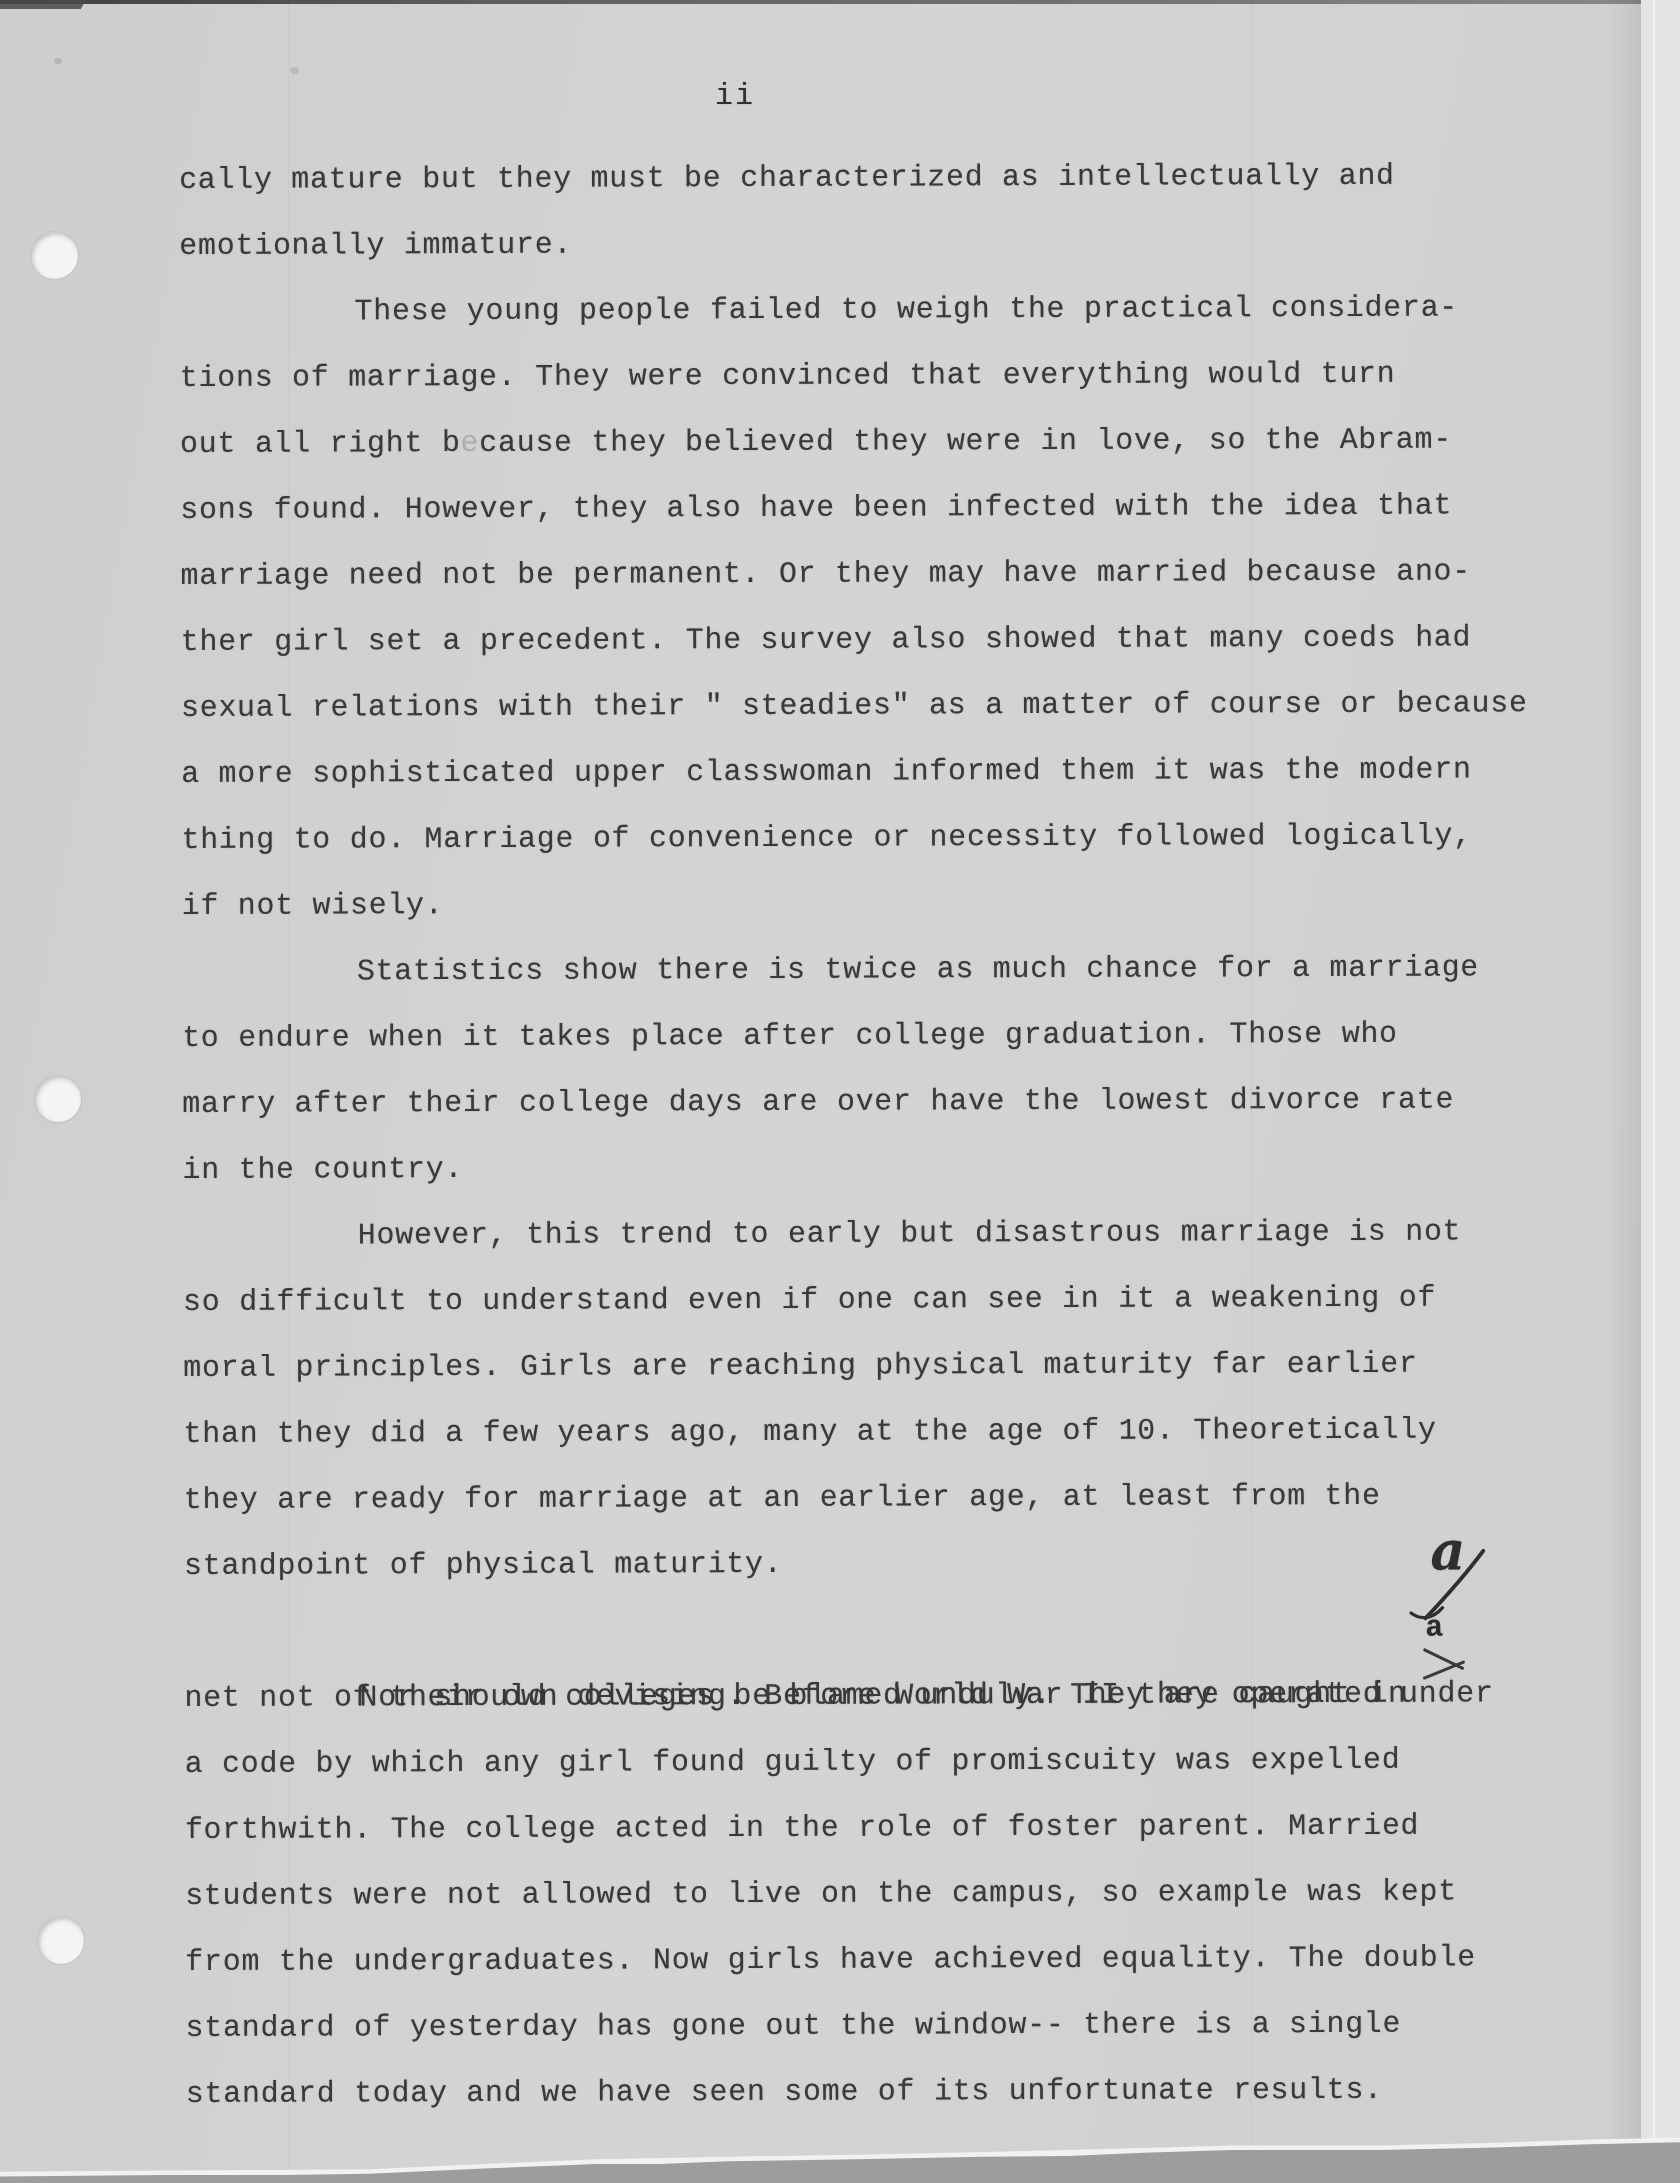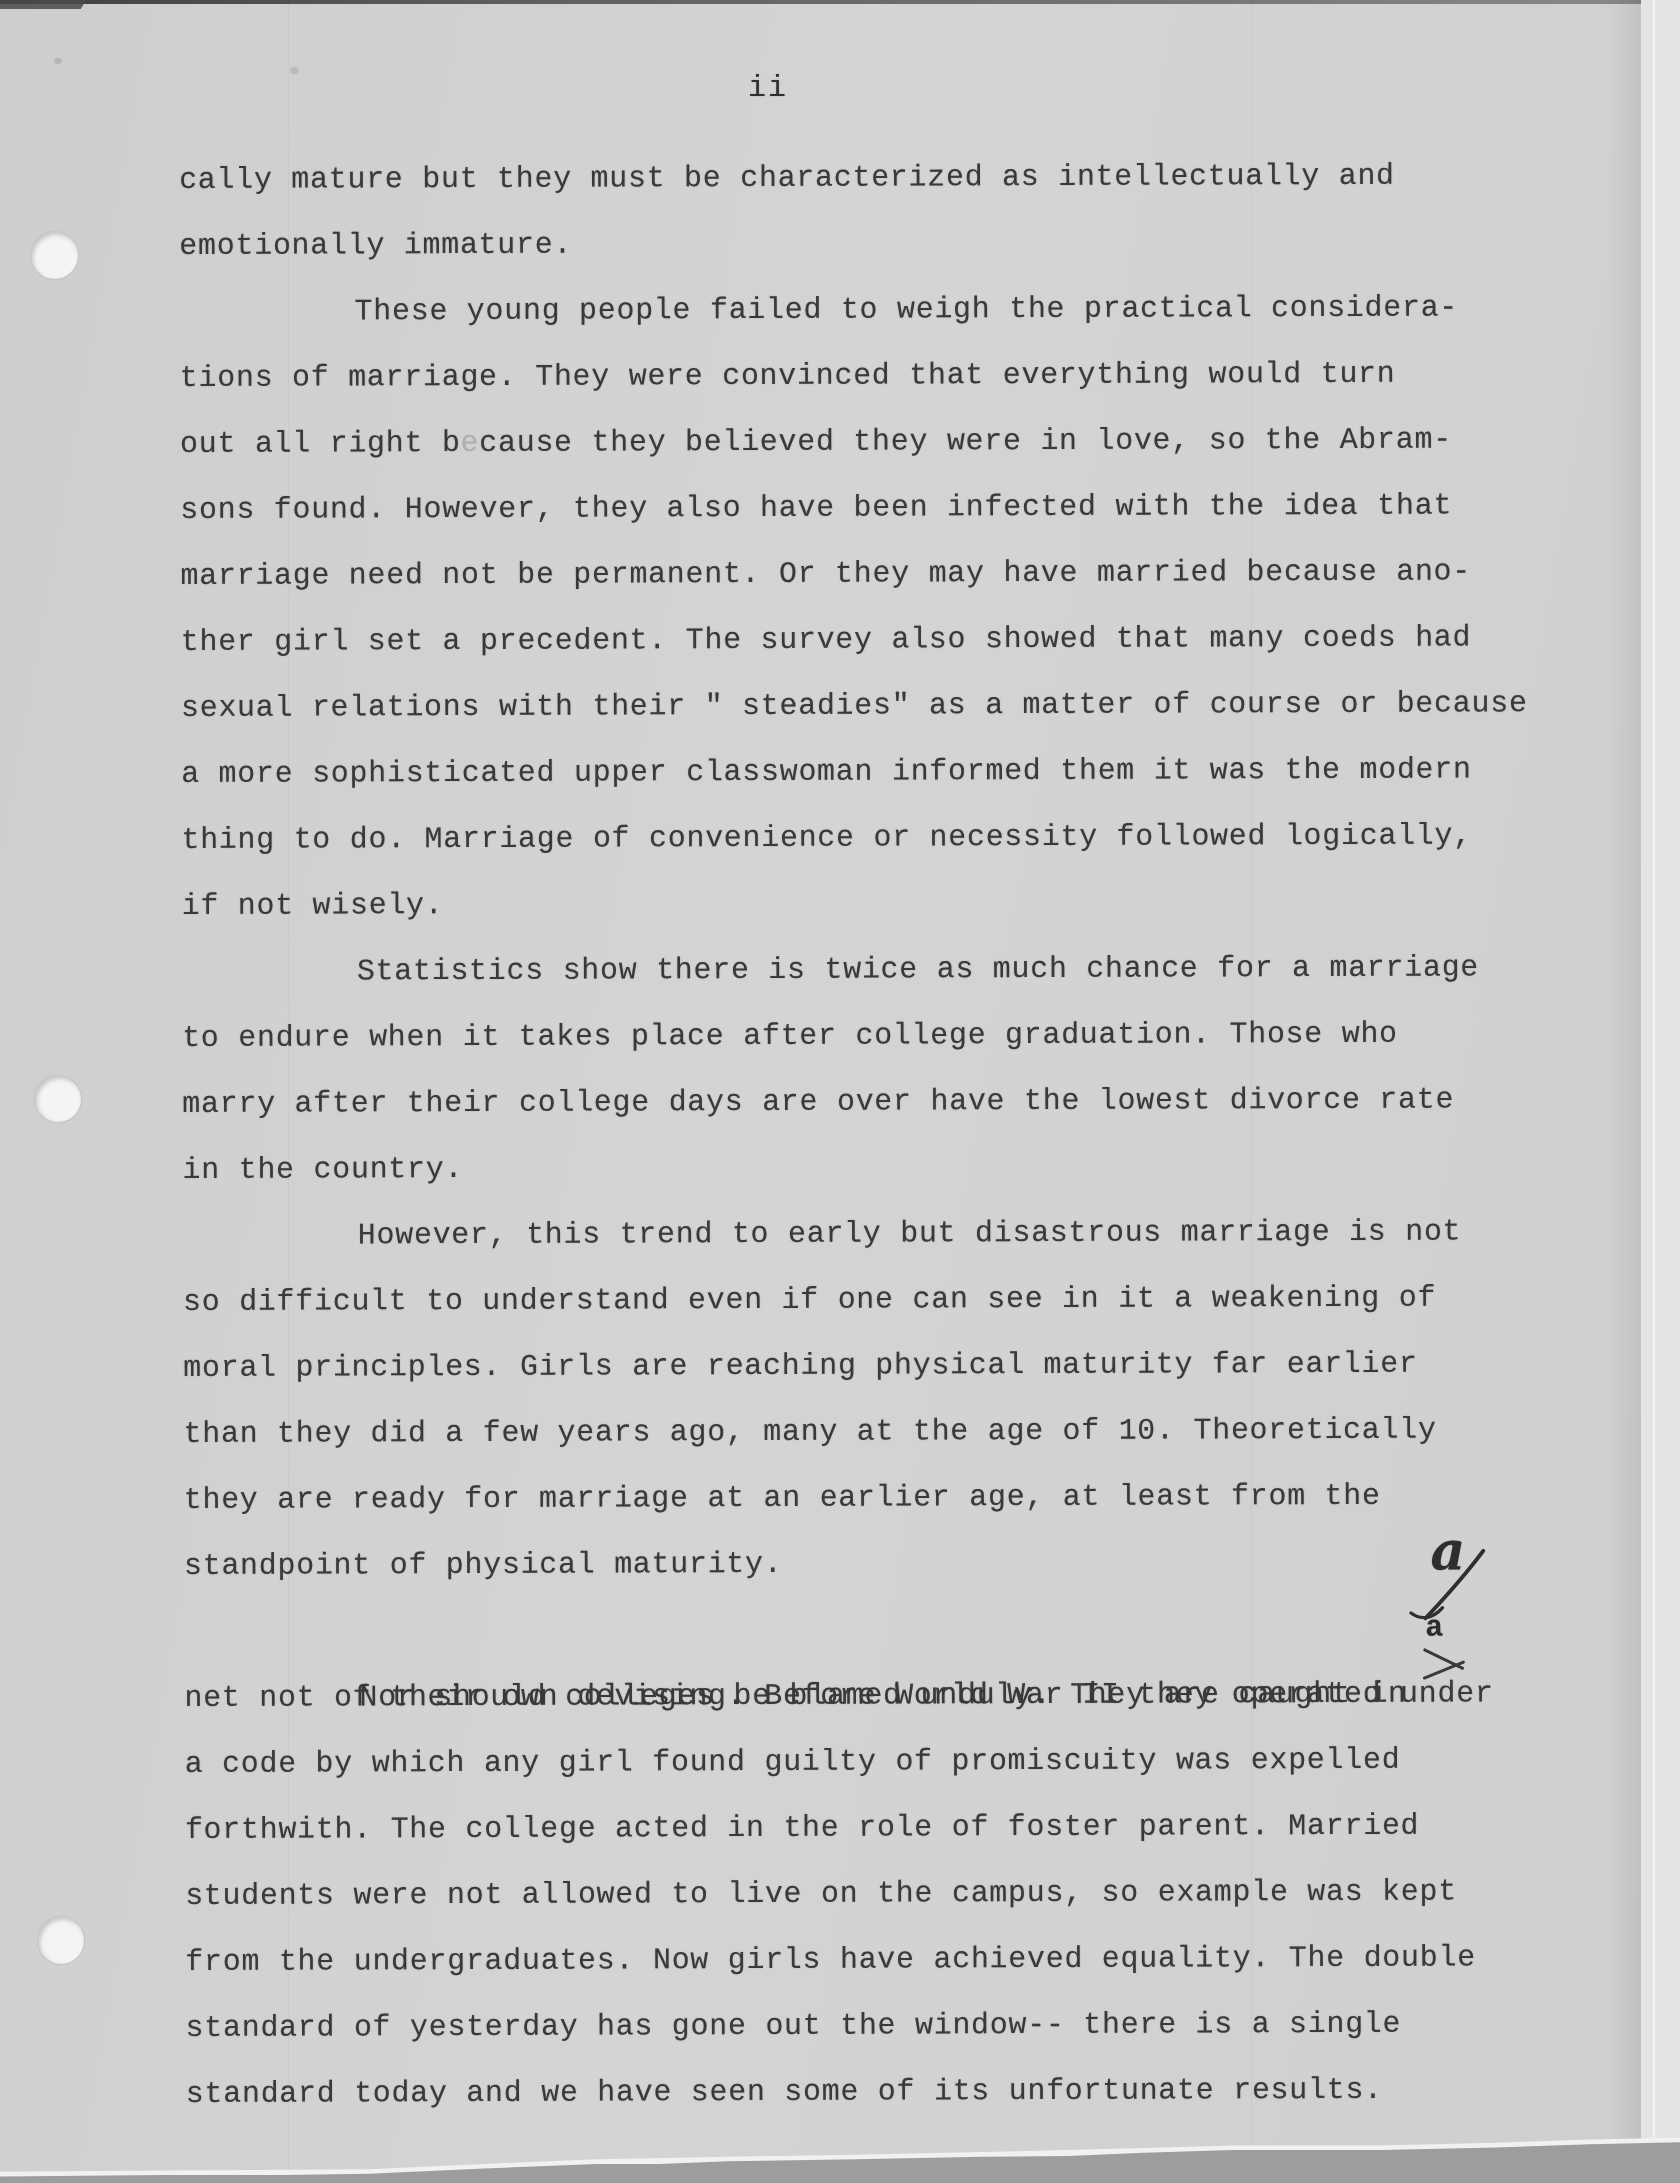--- a/index.html
+++ b/index.html
@@ -27,22 +27,22 @@
     background:linear-gradient(to right,rgba(0,0,0,0),rgba(0,0,0,.07));}
   .right-strip{position:absolute;top:0;left:1641px;width:40px;height:100%;background:#e4e4e4;}
   .right-strip .seam{position:absolute;left:12px;top:0;width:2px;height:100%;background:#f4f4f4;}
   
   .hole{position:absolute;border-radius:50%;background:#f4f4f4;
     box-shadow:inset 2px 2.6px 4px rgba(140,140,140,.45), 0 0 0 1.3px rgba(170,170,170,.25);}
   .hole.h1{left:31px;top:232px;width:47px;height:47px;}
   .hole.h2{left:35px;top:1076px;width:46px;height:46px;}
   .hole.h3{left:38px;top:1917px;width:46px;height:47px;}
   
-  .page-number{position:absolute;left:715px;top:71px;width:73px;
-    font-size:30px;color:#2f2f2f;text-align:right;letter-spacing:2px;
+  .page-number{position:absolute;left:715px;top:79px;width:73px;
+    font-size:30px;color:#2f2f2f;text-align:left;letter-spacing:2px;
     text-shadow:0 0 1.3px rgba(47,47,47,.4);}
   
   .text-block{position:absolute;left:179px;top:147px;width:1411px;
     transform:rotate(-0.2deg);transform-origin:left top;
     font-size:30px;letter-spacing:0.7px;color:#393939;
     text-shadow:0 0 1.3px rgba(50,50,50,.35);white-space:pre;}
   .line{height:66px;line-height:66px;}
   .line.indent{padding-left:175px;}
   .faint{opacity:.22;}
   .struck{position:relative;font-weight:bold;color:#2c2c2c;display:inline-block;}

